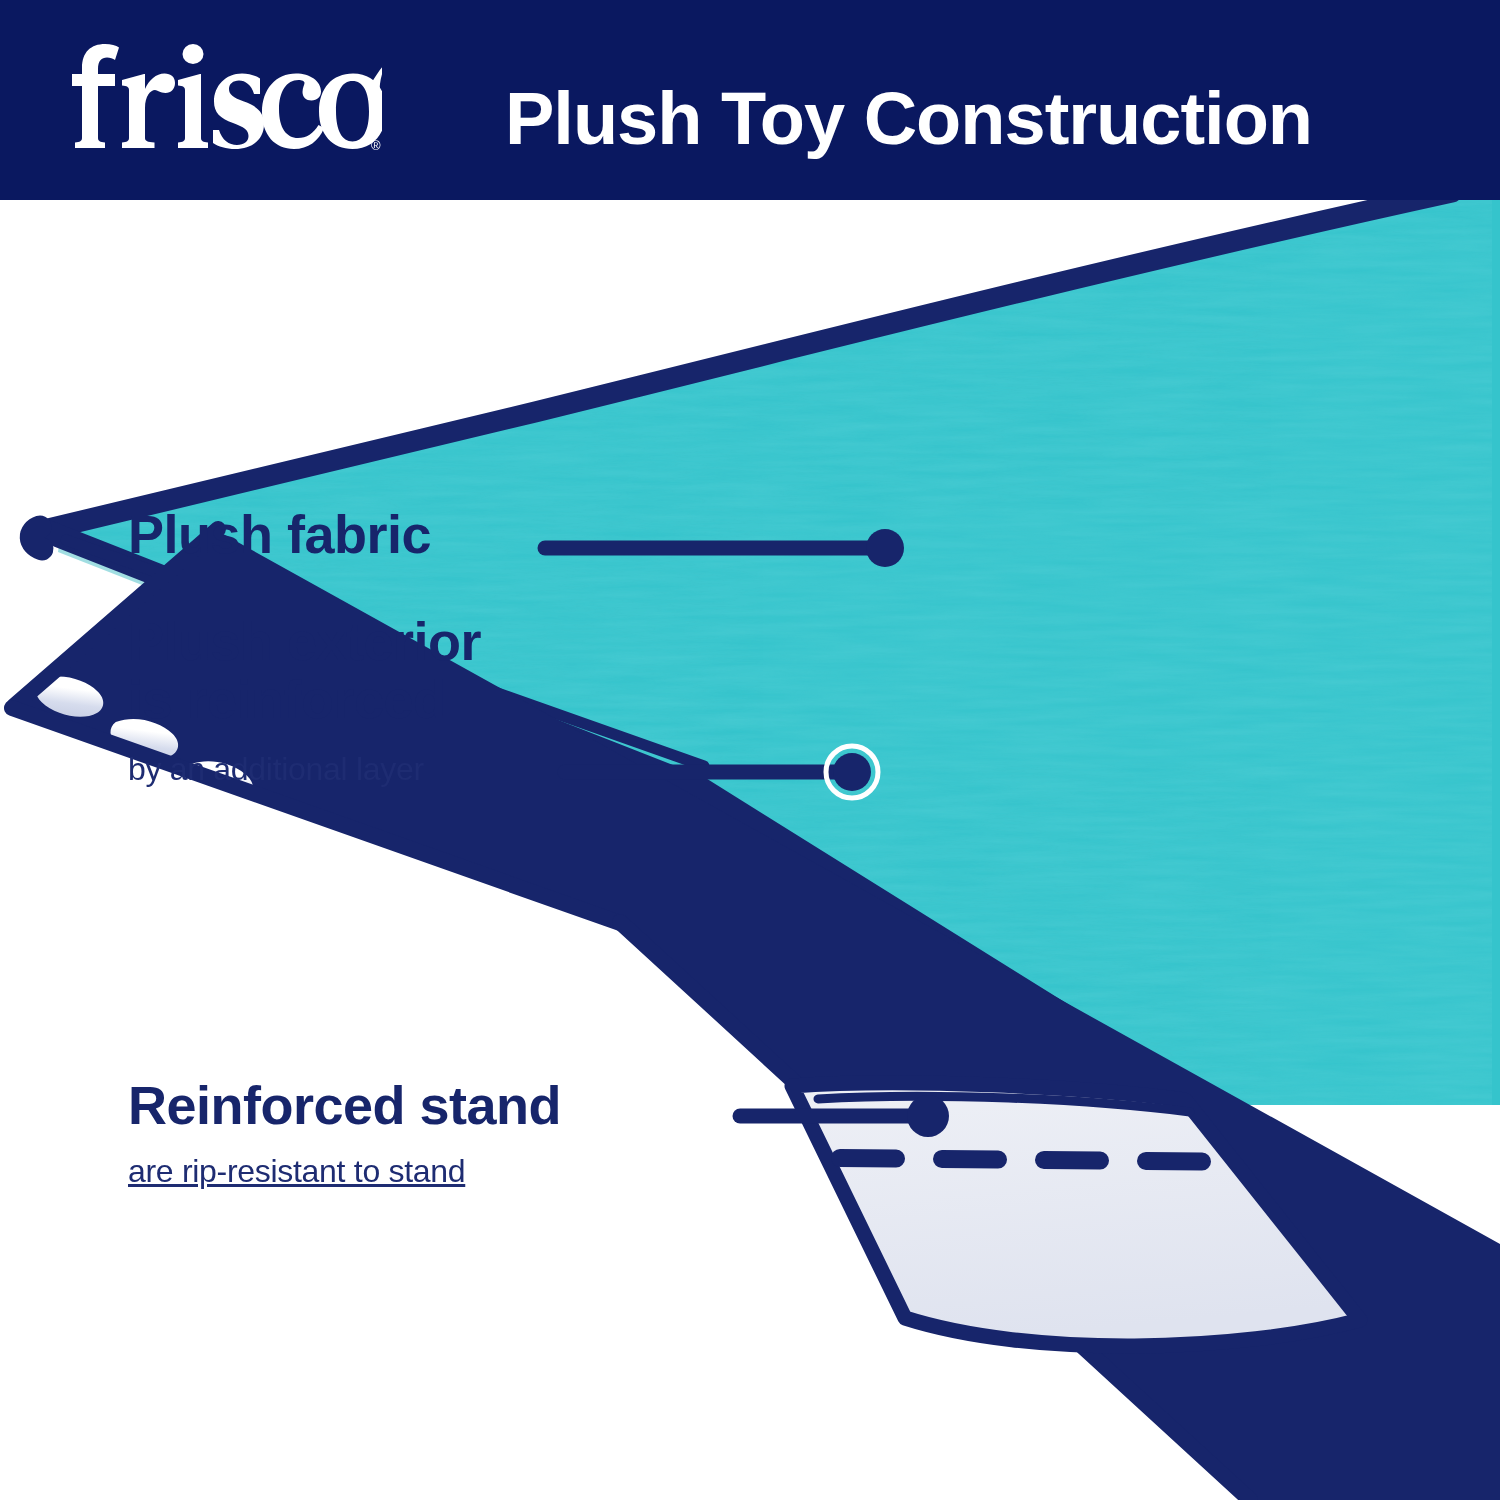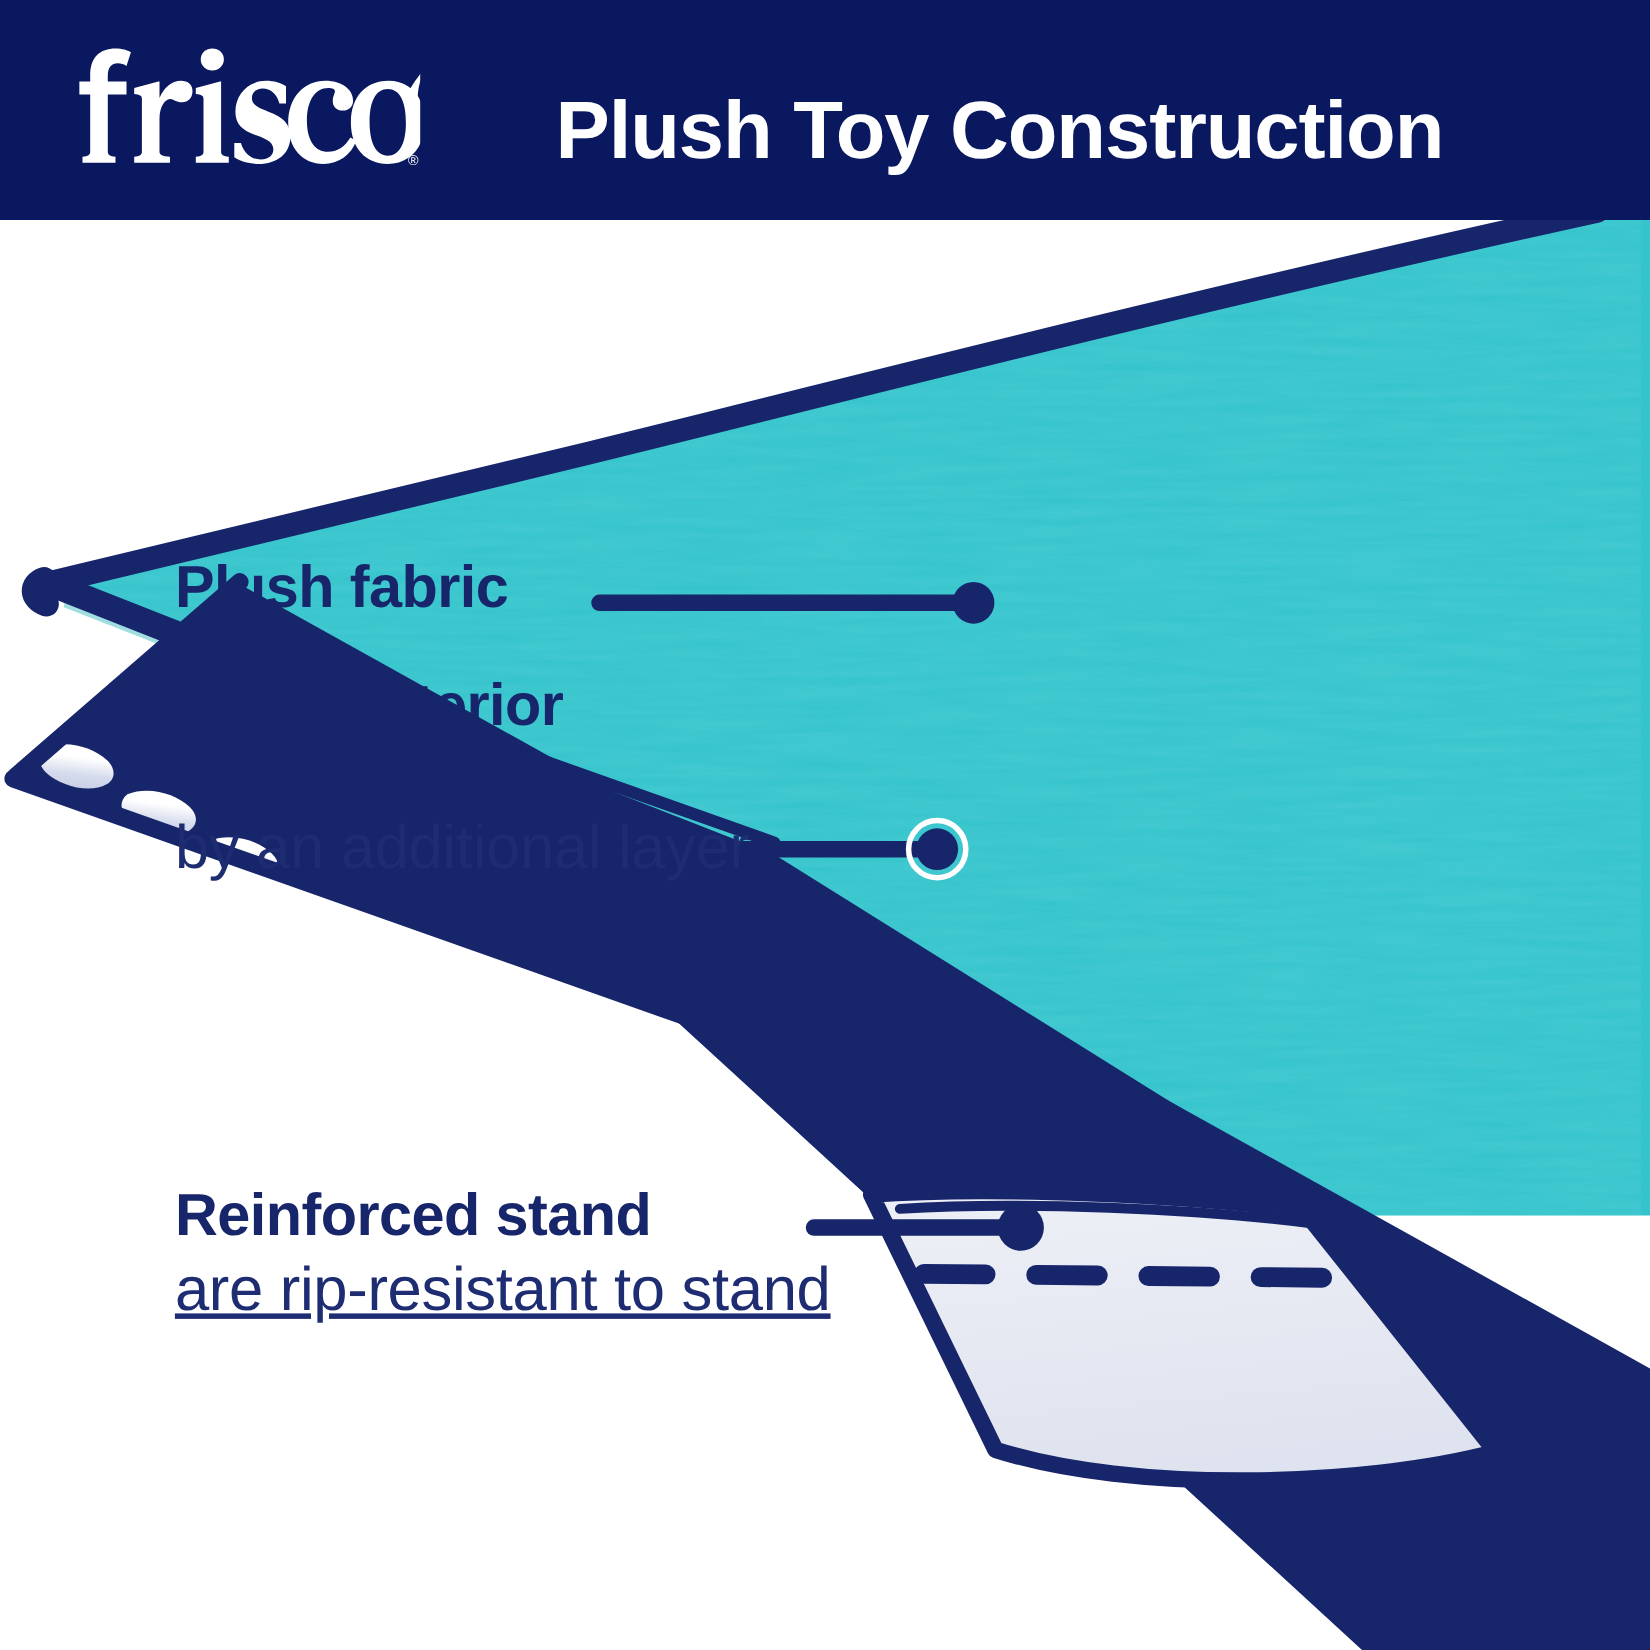--- a/index.html
+++ b/index.html
@@ -32,33 +32,33 @@
     white-space:nowrap;
   }
 
   
   .art{
     position:absolute;left:0;top:200px;width:1500px;height:1300px;
   }
   .art svg{display:block;width:1500px;height:1300px;}
 
   
-  .label-block{position:absolute;margin-left:31px;}
+  .label-block{position:absolute;}
   .lbl-head{
     color:#17256b;
     font-weight:bold;
     font-size:54px;
     line-height:58px;
     letter-spacing:-0.5px;
     white-space:nowrap;
   }
   .lbl-body{
     color:#1e2c72;
     font-weight:normal;
-    font-size:56px;
+    font-size:32px;
     line-height:55px;
     letter-spacing:-0.3px;
     white-space:nowrap;
   }
 
   #block-plush-fabric{left:128px;top:505px;}
   #block-plush-exterior{left:128px;top:612px;}
   #block-reinforced-seams{left:128px;top:1076px;}
   #block-plush-exterior .lbl-body{margin-top:14px;}
   #block-reinforced-seams .lbl-body{margin-top:10px;text-decoration:underline;}

